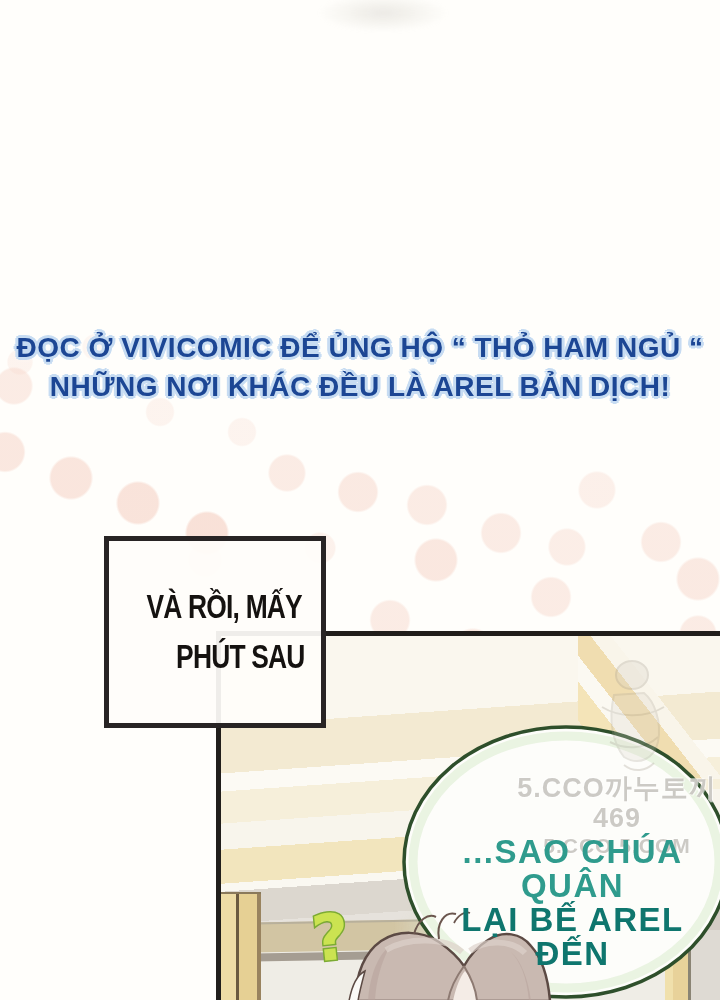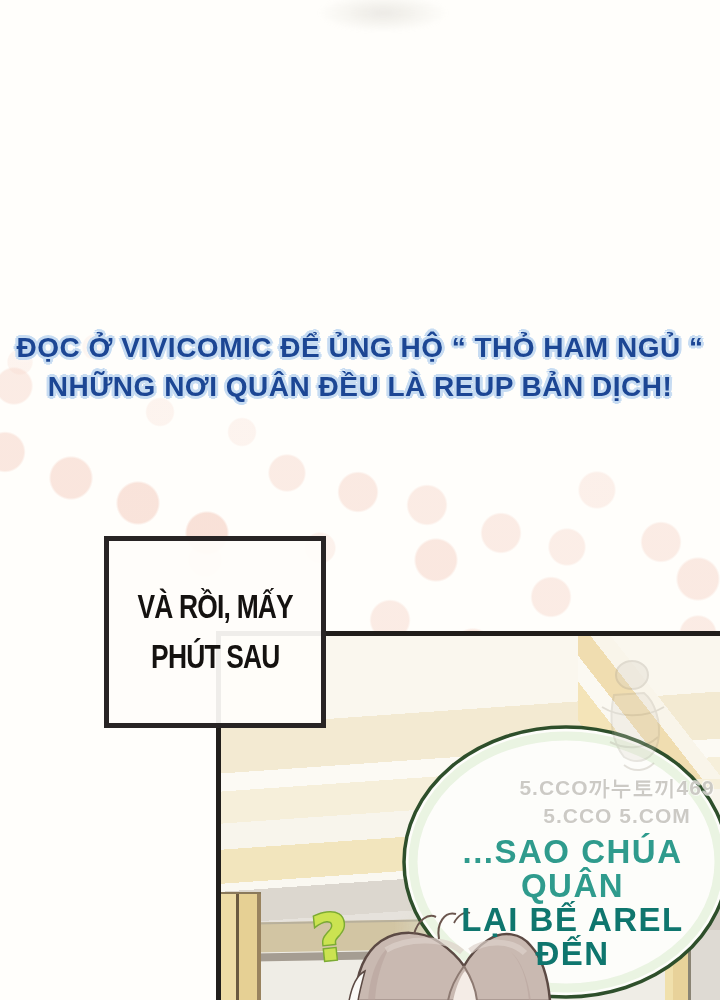--- a/index.html
+++ b/index.html
@@ -119,21 +119,21 @@
     opacity:.3; filter:blur(.4px); z-index:6;
   }
 
   .watermark {
     position:absolute; right:2px; top:140px; width:202px; text-align:center; z-index:7;
     color:rgba(134,128,116,.42);
     text-shadow:0 0 1px rgba(255,255,255,.95), 1px 1px 0 rgba(255,255,255,.6), -1px -1px 0 rgba(255,255,255,.6);
     letter-spacing:1px;
   }
   .watermark .wm1 { font-size:15px; line-height:21px; font-weight:700; }
-  .watermark .wm2 { font-size:21px; line-height:30px; font-weight:800; }
+  .watermark .wm2 { font-size:27px; line-height:30px; font-weight:800; }
   .watermark .wm3 { font-size:21px; line-height:26px; font-weight:800; }
 
   .bubble-text {
     position:absolute; left:202px; top:202px; width:305px; text-align:center; z-index:8;
     font-weight:700; font-size:33px; line-height:34px; letter-spacing:1.5px;
   }
   .bubble-text .bt1 { color:#2f9b8d; }
   .bubble-text .bt2, .bubble-text .bt3 { color:#0f766e; }
 
   .qmark {
@@ -146,38 +146,38 @@
 
   
   .panel-border-top  { left:216px; top:631px; width:504px; height:5px; background:#211e1b; z-index:5; }
   .panel-border-left { left:216px; top:631px; width:5px; height:369px; background:#211e1b; z-index:5; }
 
   
   .caption-box {
     left:104px; top:536px; width:222px; height:192px; z-index:6;
     background:rgba(255,253,250,.93);
     border:5px solid #282424;
-    display:flex; flex-direction:column; align-items:center; justify-content:center;
+    display:flex; flex-direction:column; align-items:flex-end; justify-content:center;
     gap:10px;
   }
   .caption-box .cap {
     font-weight:900; font-size:33px; line-height:40px; color:#151210;
     transform:scaleX(.8); white-space:nowrap; letter-spacing:-1px;
   }
 </style>
 </head>
 <body>
 
 <div class="abs top-sketch"></div>
 
 <div class="abs dots"></div>
 
 <div class="abs promo">
   <div>ĐỌC Ở VIVICOMIC ĐỂ ỦNG HỘ “ THỎ HAM NGỦ “</div>
-  <div>NHỮNG NƠI QUÂN ĐỀU LÀ REUP BẢN DỊCH!</div>
+  <div>NHỮNG NƠI KHÁC ĐỀU LÀ AREL BẢN DỊCH!</div>
 </div>
 
 <div class="abs panel">
   <div class="ceiling-stripes"></div>
   <div class="corner-bands"></div>
   <div class="window-frame"></div>
   <div class="window-frame-low"></div>
   <div class="rail-tan"></div>
   <div class="rail-gray"></div>
   <div class="post"></div>

